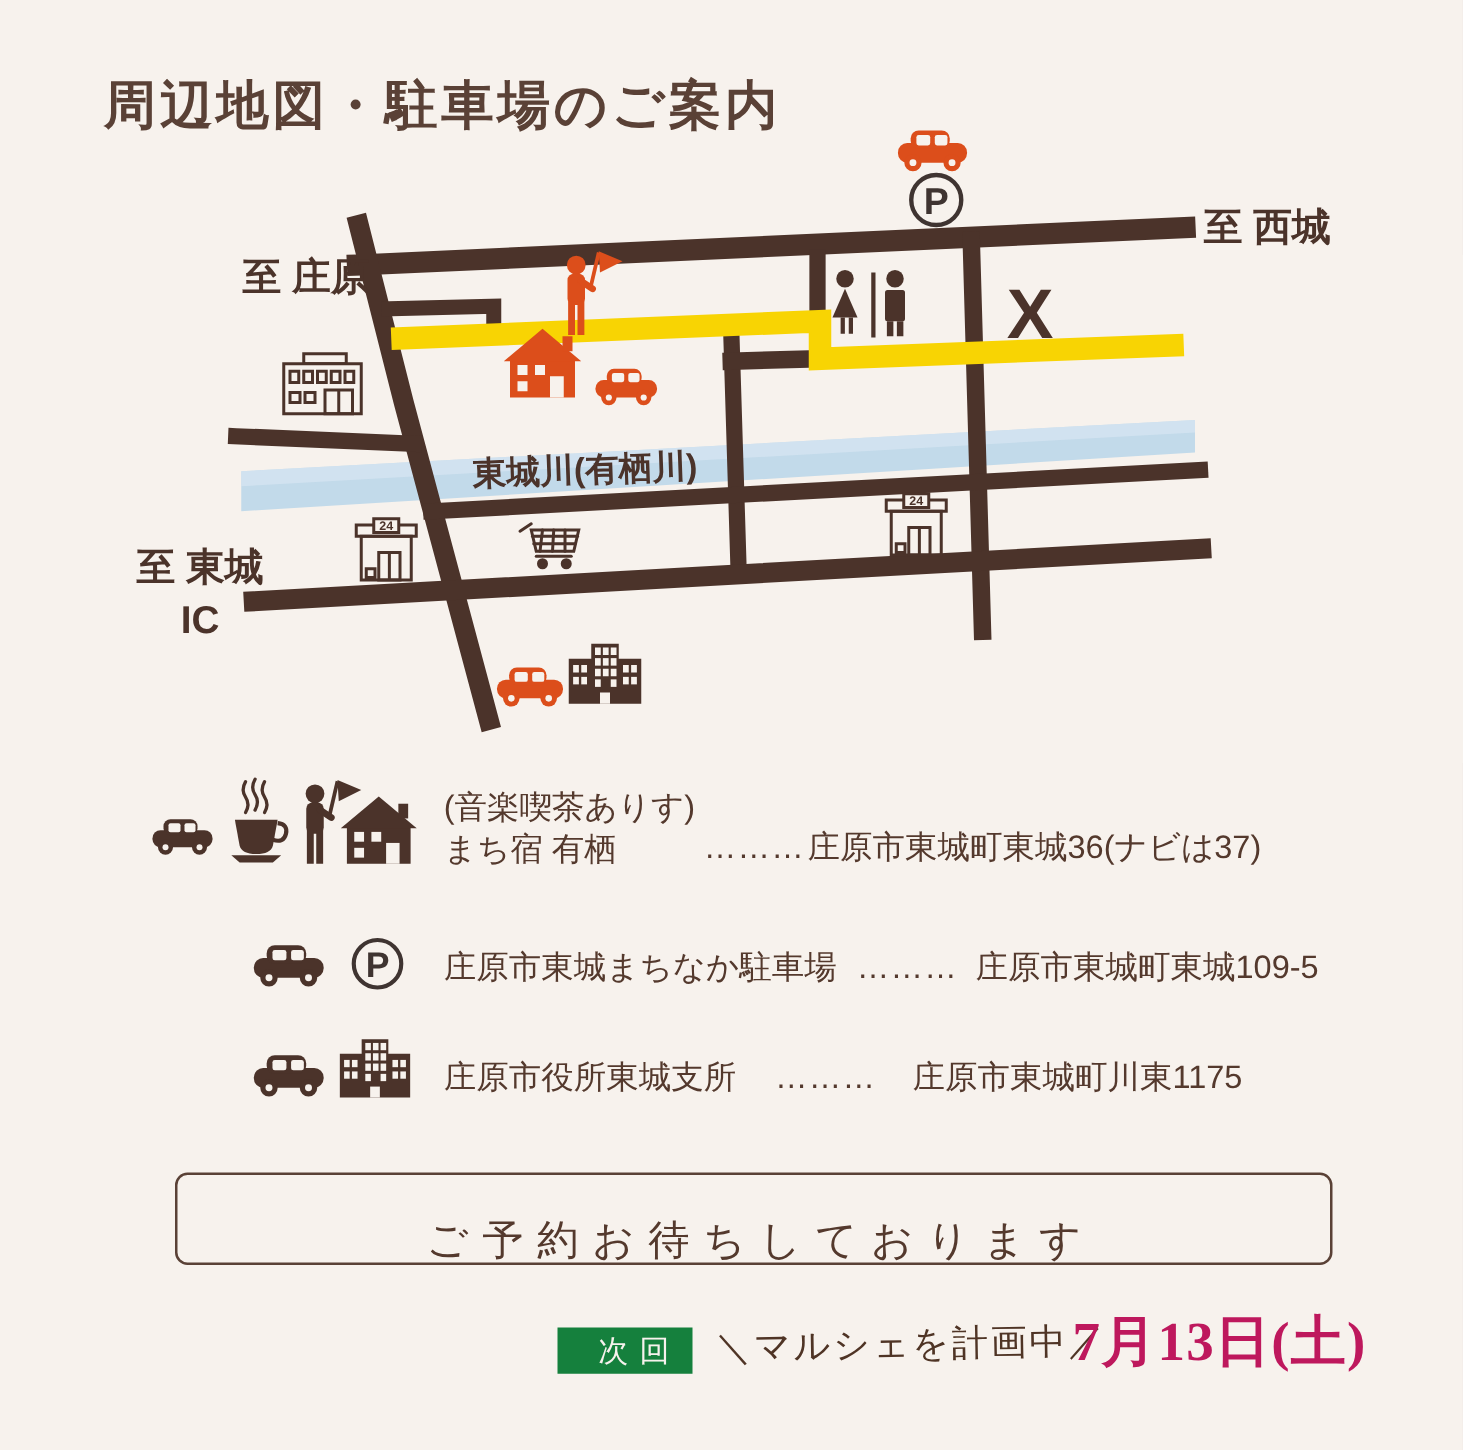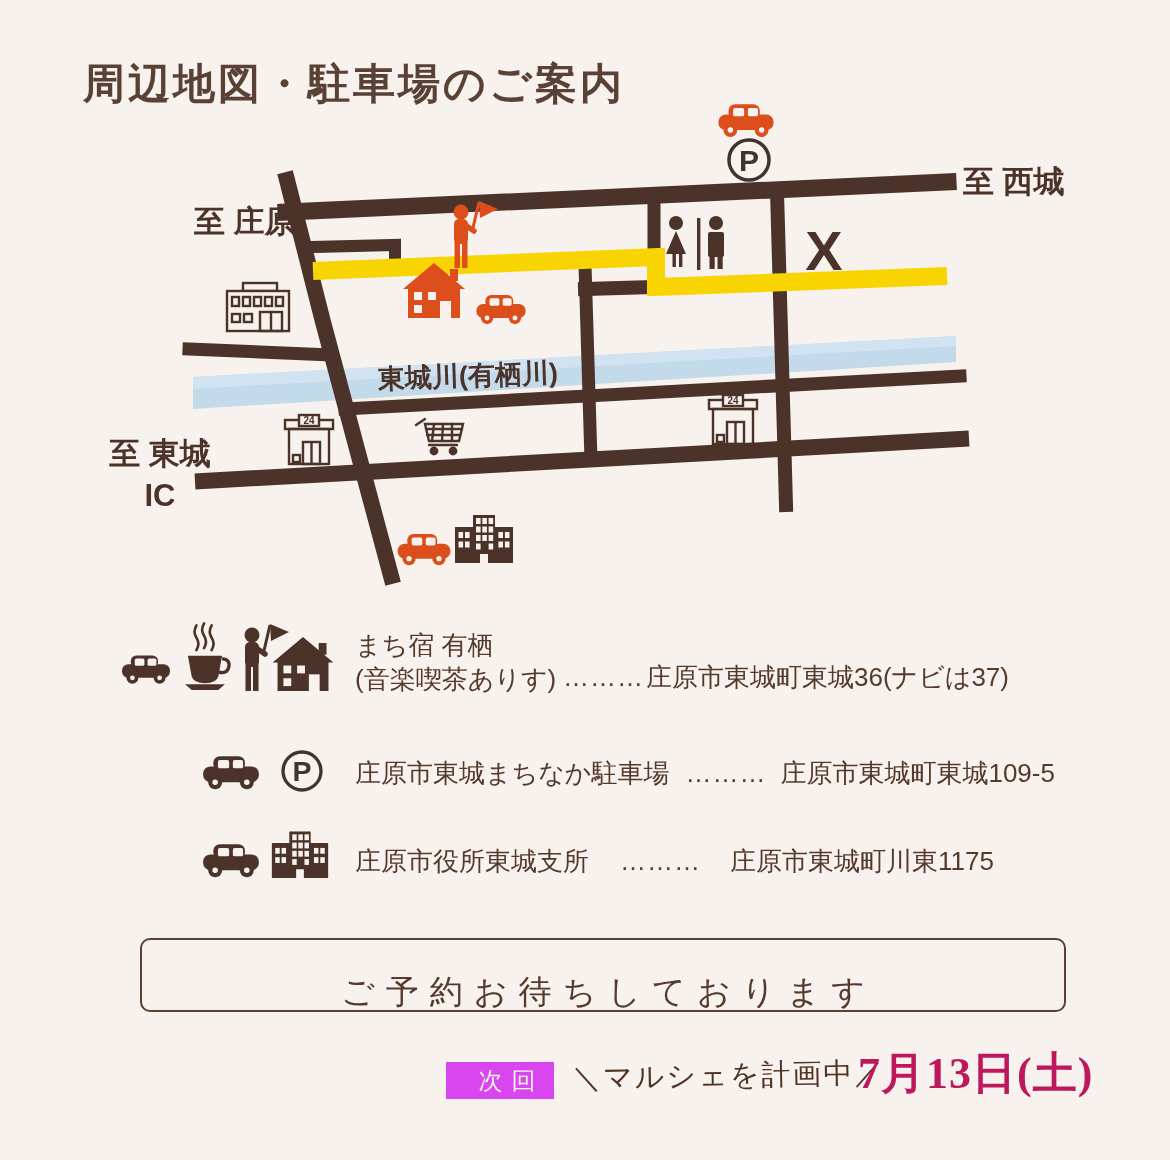--- a/index.html
+++ b/index.html
@@ -12,21 +12,21 @@
   .to-saijo{left:963px;top:161px;}
   .to-shobara{left:158px;top:201px;margin-left:36px;}
   .to-tojo{left:100px;top:433px;width:120px;text-align:center;line-height:42px;white-space:pre-line;}
   .river-label{left:378px;top:358px;font-size:27px;font-weight:bold;color:#4b332a;transform:rotate(-2deg);}
   .legend-text{font-size:26px;color:#54392d;line-height:34px;}
   .leg-dots{letter-spacing:1px;}
   .leg-row-line{display:flex;align-items:baseline;}
   .leg-row-line .leg-dots{margin:0 14px 0 16px;}
   .res-box{left:140px;top:938px;width:922px;height:70px;border:2.5px solid #5a4136;border-radius:10px;display:flex;align-items:center;justify-content:center;z-index:3;}
   .res-text{font-size:33px;letter-spacing:11px;color:#54392d;padding-left:11px;margin-top:35px;}
-  .next-badge{left:446px;top:1062px;width:108px;height:37px;background:#d946ef;color:#f7f2ed;display:flex;align-items:center;justify-content:center;font-size:24px;letter-spacing:9px;padding-left:23px;box-sizing:border-box;z-index:3;}
+  .next-badge{left:446px;top:1062px;width:108px;height:37px;background:#15803d;color:#f7f2ed;display:flex;align-items:center;justify-content:center;font-size:24px;letter-spacing:9px;padding-left:23px;box-sizing:border-box;z-index:3;}
   .announce{left:572px;top:1056px;font-size:29px;letter-spacing:2px;color:#4f3425;transform:rotate(-1deg);}
   .event-date{left:858px;top:1044px;font-size:44px;font-weight:bold;font-family:"Liberation Serif",serif;color:#be185d;letter-spacing:1px;}
   svg text{font-family:"Liberation Sans",sans-serif;}
 </style>
 </head>
 <body>
 
 <div class="page">
 
   <svg class="abs" style="left:0;top:0;z-index:1;" width="1170" height="1160" viewBox="0 0 1170 1160">
@@ -196,22 +196,22 @@
 
   <div class="lbl page-title">周辺地図・駐車場のご案内</div>
 
   <div class="lbl map-label to-saijo">至 西城</div>
   <div class="lbl map-label to-shobara">至 庄原</div>
   <div class="lbl map-label to-tojo">至 東城
 IC</div>
   <div class="lbl river-label">東城川(有栖川)</div>
 
   <div class="lbl legend-text" style="left:355px;top:628px;">
+    <div>(音楽喫茶ありす)</div>
     <div>まち宿 有栖</div>
-    <div>(音楽喫茶ありす)</div>
   </div>
   <div class="lbl legend-text leg-row-line" style="left:563px;top:660px;">
     <span class="leg-dots" style="margin:0 2px 0 0;">………</span>
     <span>庄原市東城町東城36(ナビは37)</span>
   </div>
 
   <div class="lbl legend-text leg-row-line" style="left:355px;top:756px;">
     <span>庄原市東城まちなか駐車場</span>
     <span class="leg-dots">………</span>
     <span>庄原市東城町東城109-5</span>

